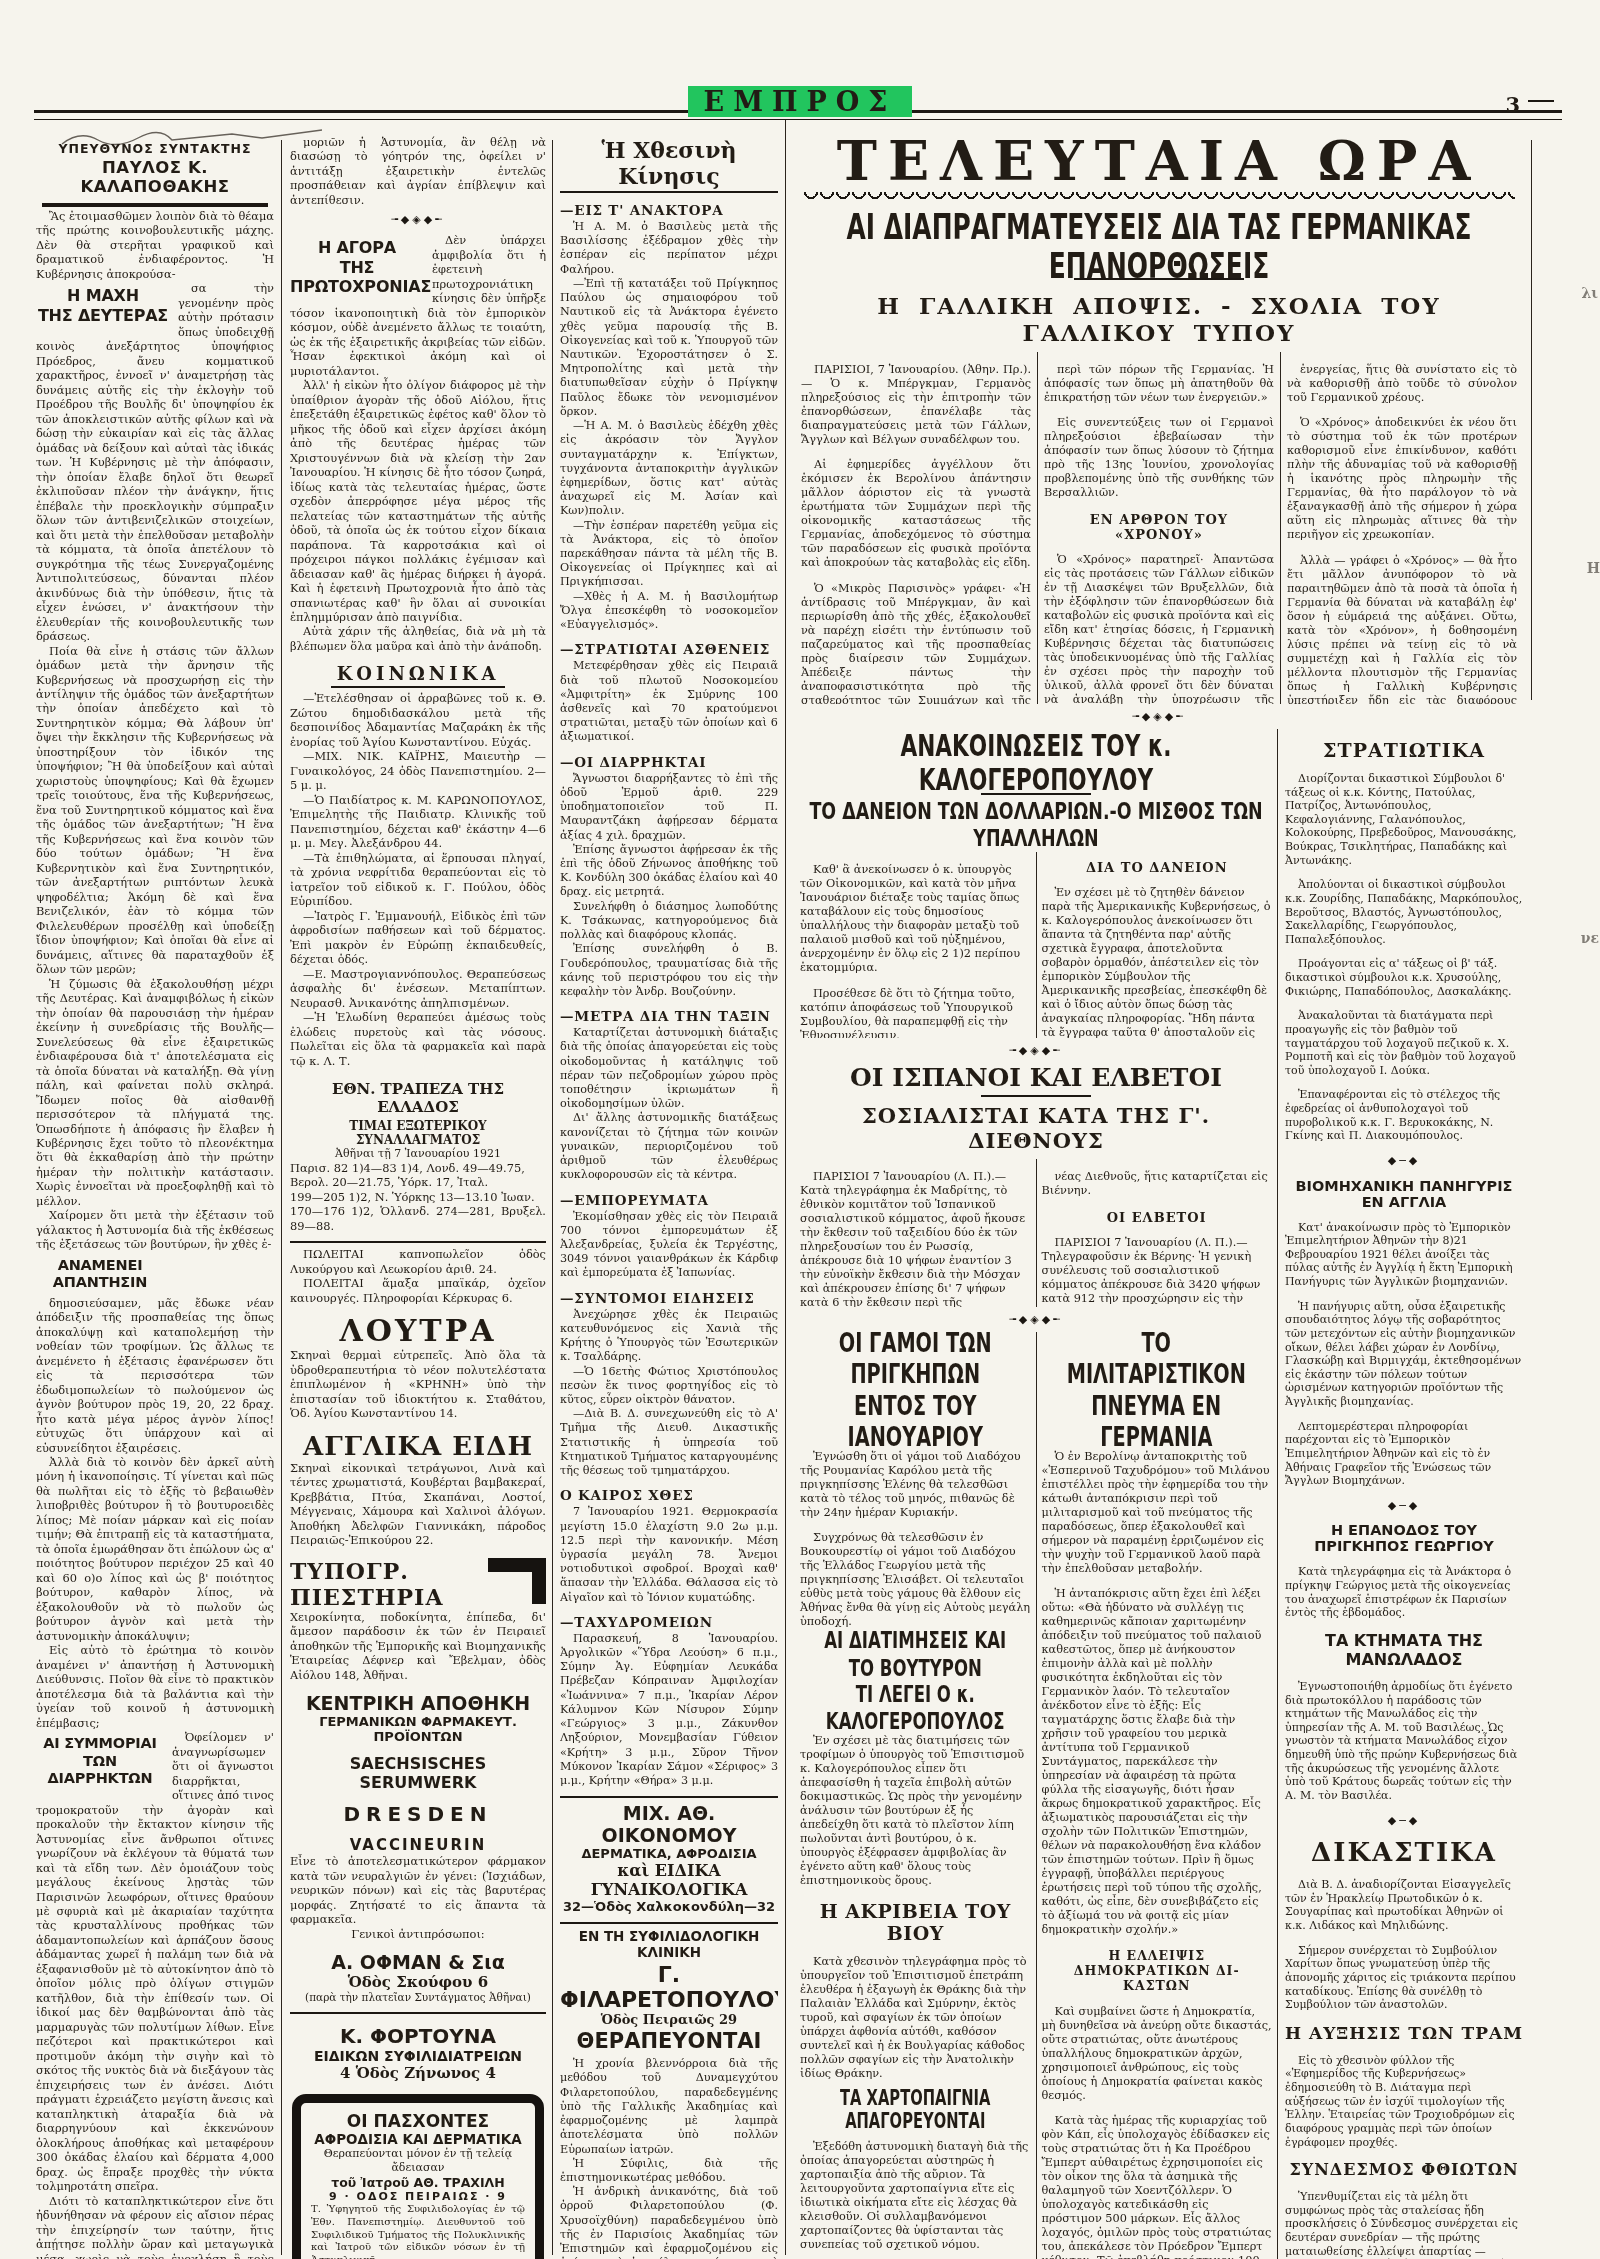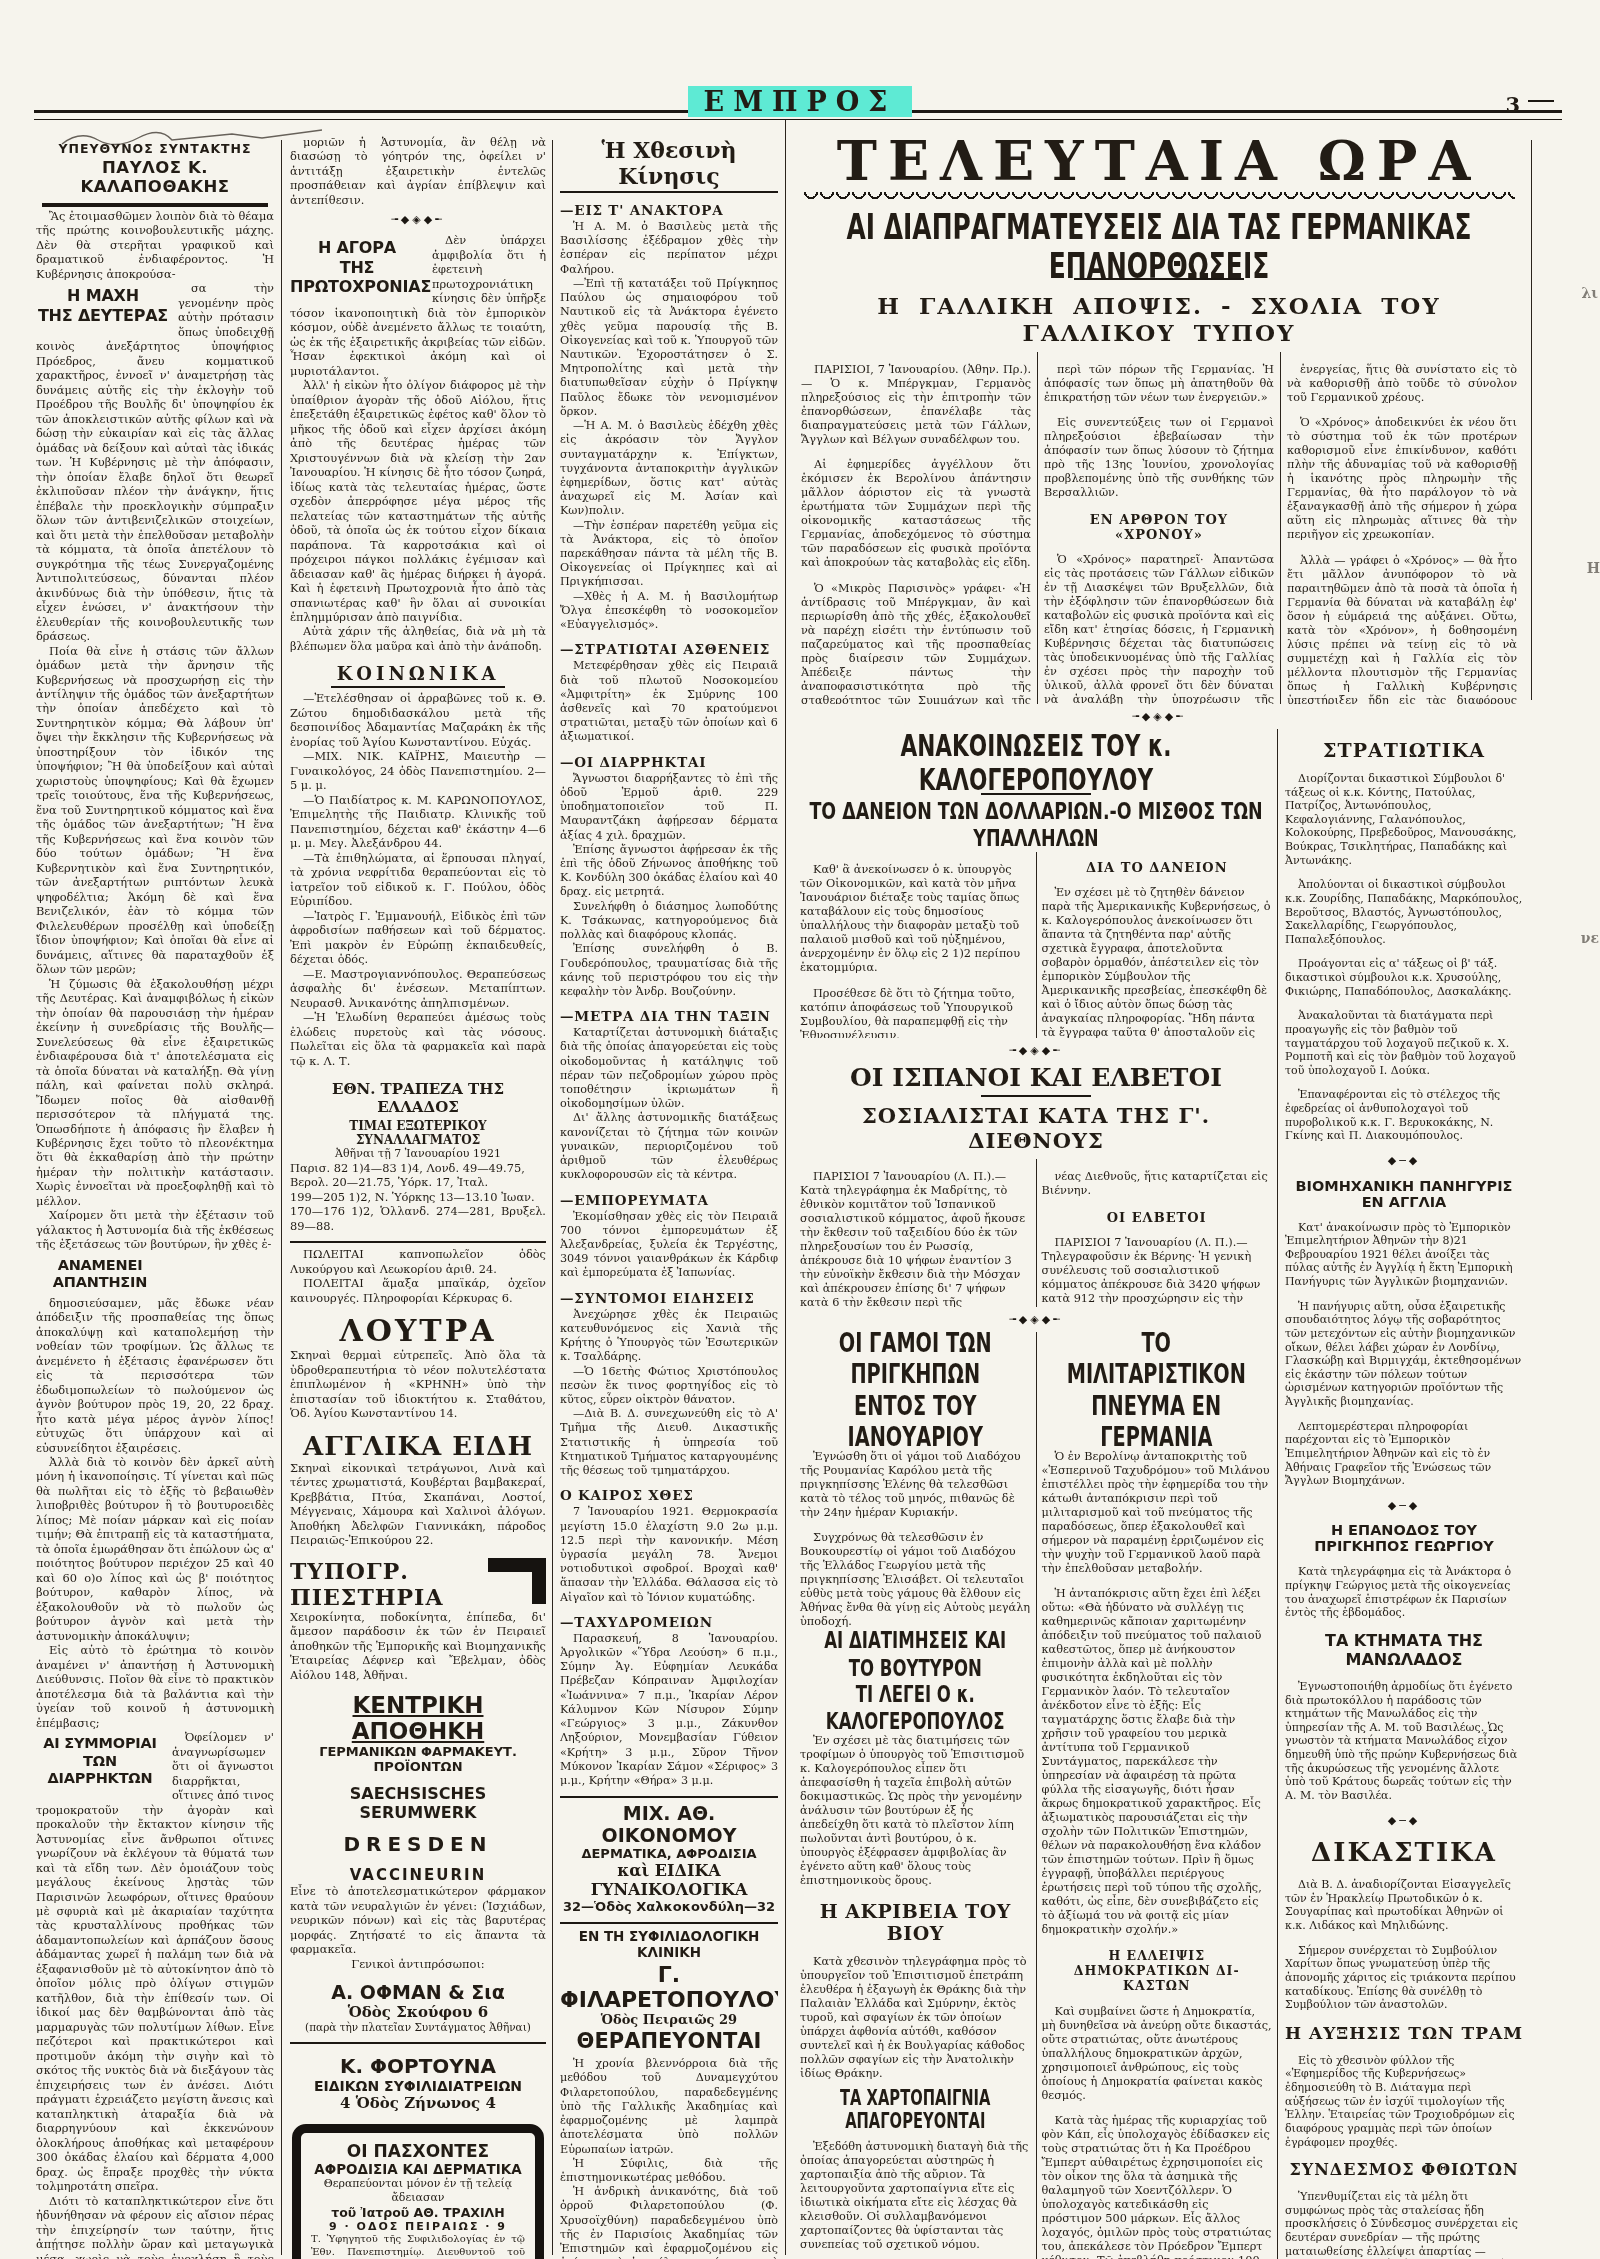--- a/index.html
+++ b/index.html
@@ -2,21 +2,21 @@
 <html><head>
 <meta charset="utf-8">
 <style>
   html,body{margin:0;padding:0;background:#e8e5dc;}
   #page{position:relative;width:1600px;height:2259px;background:#f6f4ed;overflow:hidden;
         font-family:"DejaVu Serif",serif;color:#221c15;}
   
   .toprule{position:absolute;left:34px;right:38px;top:110px;height:6px;
            border-top:3px solid #1c1712;border-bottom:1px solid #1c1712;}
   .masthead{position:absolute;top:86px;left:0;right:0;text-align:center;}
-  .masthead span{display:inline-block;background:#5eead4;padding:0 16px;
+  .masthead span{display:inline-block;background:#22c55e;padding:0 16px;
     font:700 27px "DejaVu Serif",serif;letter-spacing:9px;}
   .pagenum{position:absolute;top:92px;right:46px;font:700 21px "DejaVu Serif",serif;}
   .pagenum i{display:inline-block;width:26px;height:8px;border-top:2px solid #1c1712;border-bottom:2px solid #1c1712;margin-left:8px;}
   
   .vr{position:absolute;width:1px;background:#2b241c;}
   
   .col{position:absolute;top:135px;height:2124px;overflow:hidden;
        font-size:11.4px;line-height:1.27;text-align:justify;}
   .col p{margin:0;}
   .bp{text-indent:13px;}
@@ -177,21 +177,21 @@
     <div class="adbig">ΛΟΥΤΡΑ</div>
     <p class="nin">Σκηναὶ θερμαὶ εὐτρεπεῖς. Ἀπὸ ὅλα τὰ ὑδροθεραπευτήρια τὸ νέον πολυτελέστατα ἐπιπλωμένον ἡ «ΚΡΗΝΗ» ὑπὸ τὴν ἐπιστασίαν τοῦ ἰδιοκτήτου κ. Σταθάτου, Ὁδ. Ἁγίου Κωνσταντίνου 14.</p>
     <div class="adhuge" style="margin-top:10px;">ΑΓΓΛΙΚΑ ΕΙΔΗ</div>
     <p class="nin">Σκηναὶ εἰκονικαὶ τετράγωνοι, Λινὰ καὶ τέντες χρωματιστά, Κουβέρται βαμβακεραί, Κρεββάτια, Πτύα, Σκαπάναι, Λοστοί, Μέγγεναις, Χάμουρα καὶ Χαλινοὶ ἀλόγων. Ἀποθήκη Ἀδελφῶν Γιαννικάκη, πάροδος Πειραιῶς-Ἐπικούρου 22.</p>
     <div style="margin-top:10px;">
       <div class="corner"></div>
       <div class="adhuge" style="text-align:left;font-size:22px;">ΤΥΠΟΓΡ. ΠΙΕΣΤΗΡΙΑ</div>
       <p class="nin">Χειροκίνητα, ποδοκί­νητα, ἐπίπεδα, δι' ἄμεσον παράδοσιν ἐκ τῶν ἐν Πειραιεῖ ἀποθηκῶν τῆς Ἐμπορικῆς καὶ Βιομηχανικῆς Ἑταιρείας Δέφνερ καὶ Ἔβελμαν, ὁδὸς Αἰόλου 148, Ἀθῆναι.</p>
     </div>
     <div style="margin-top:10px;">
-      <div class="adl1" style="font-size:23px;text-decoration:underline;">ΚΕΝΤΡΙΚΗ ΑΠΟΘΗΚΗ</div>
+      <div class="adl1" style="font-size:19px;">ΚΕΝΤΡΙΚΗ ΑΠΟΘΗΚΗ</div>
       <div class="adl2">ΓΕΡΜΑΝΙΚΩΝ ΦΑΡΜΑΚΕΥΤ. ΠΡΟΪΟΝΤΩΝ</div>
       <div class="adl1" style="font-size:16px;">SAECHSISCHES SERUMWERK</div>
       <div class="adl1" style="font-size:20px;letter-spacing:6px;">DRESDEN</div>
       <div class="adl1" style="font-size:15px;letter-spacing:2px;">VACCINEURIN</div>
       <p class="nin">Εἶνε τὸ ἀποτελεσματικώτερον φάρμακον κατὰ τῶν νευραλγιῶν ἐν γένει: (Ἰσχιάδων, νευρικῶν πόνων) καὶ εἰς τὰς βαρυτέρας μορφάς. Ζητήσατέ το εἰς ἅπαντα τὰ φαρμακεῖα.</p>
       <div class="ctr">Γενικοὶ ἀντιπρόσωποι:</div>
       <div class="adl1" style="font-size:19px;">Α. ΟΦΜΑΝ &amp; Σια</div>
       <div class="adl3">Ὁδὸς Σκούφου 6</div>
       <div class="ctr" style="font-size:10.5px;">(παρὰ τὴν πλατεῖαν Συντάγματος Ἀθῆναι)</div>
     </div>

